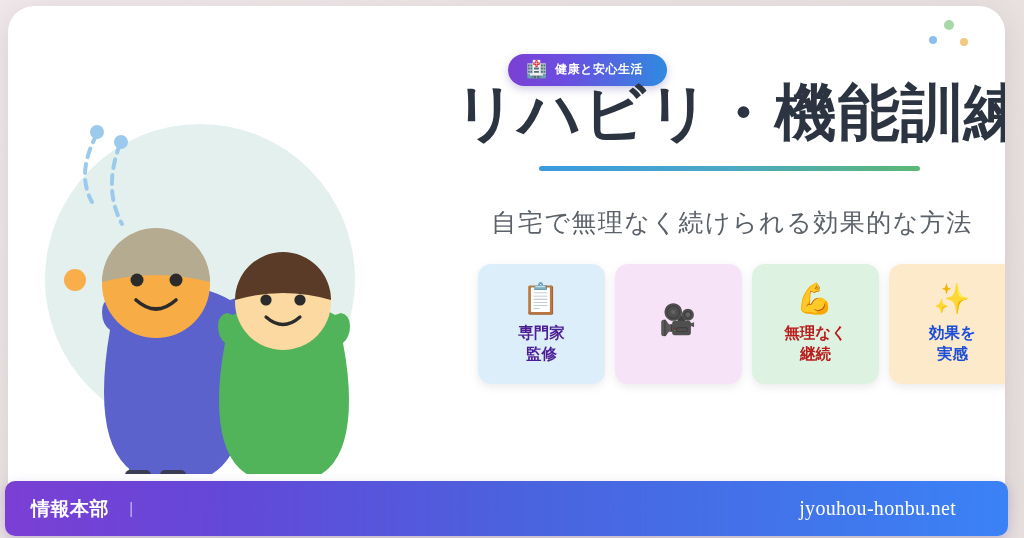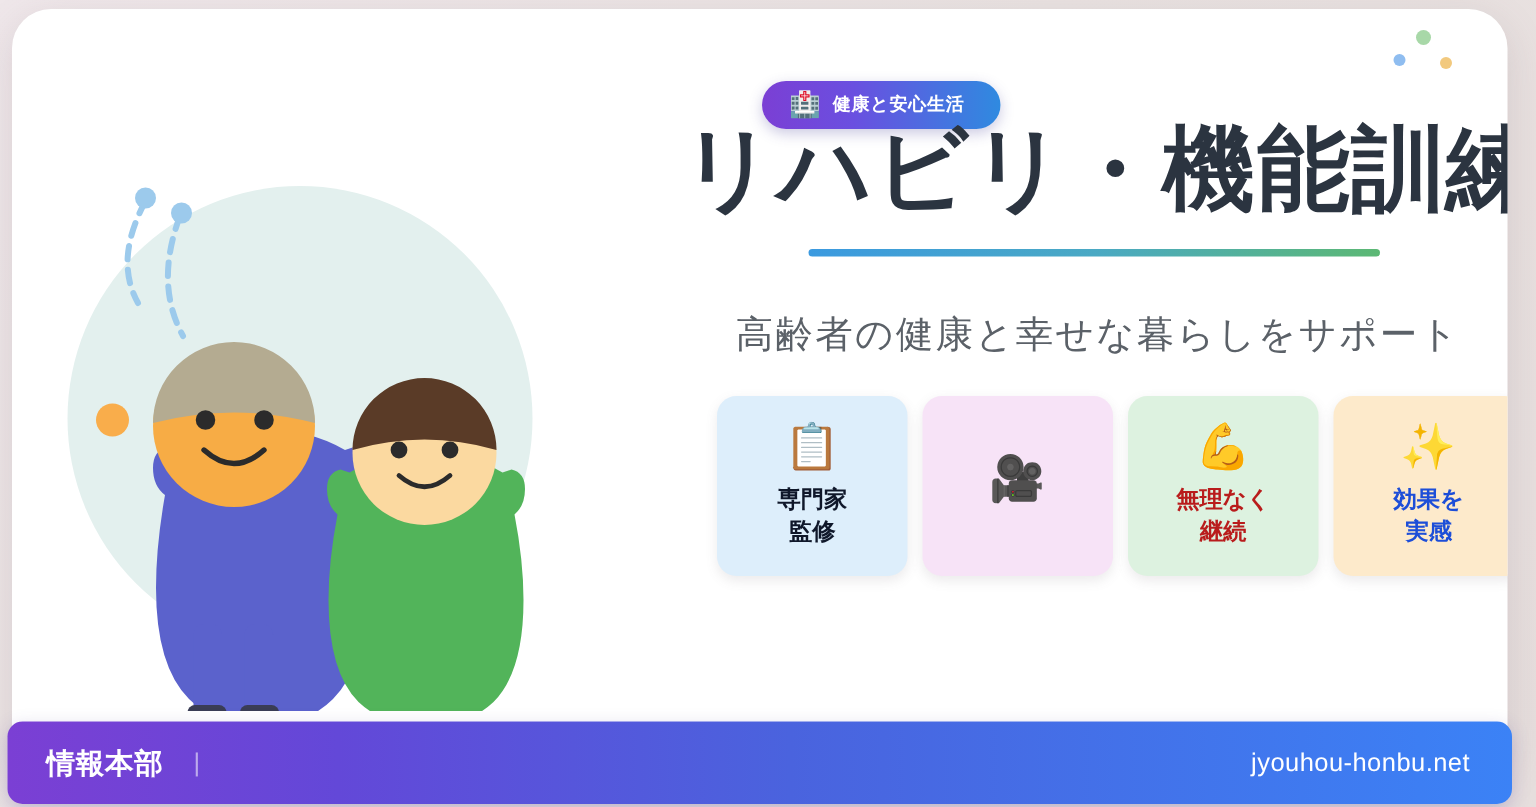--- a/index.html
+++ b/index.html
@@ -90,22 +90,22 @@
   .f-brand{
     color:#fff;font-size:19px;font-weight:bold;margin-left:26px;letter-spacing:.5px;
     font-family:"DejaVu Sans","Liberation Sans",sans-serif;
   }
   .f-sep{color:rgba(255,255,255,.55);margin:0 20px;font-size:17px;}
   .f-tag{
     color:rgba(255,255,255,.93);font-size:15px;letter-spacing:.6px;
     font-family:"DejaVu Sans","Liberation Sans",sans-serif;
   }
   .f-url{
-    margin-left:auto;margin-right:28px;color:#ffffff;font-size:17px;letter-spacing:.3px;
-    font-family:Liberation Sans, sans-serif;
+    margin-left:auto;margin-right:52px;color:#ffffff;font-size:20px;letter-spacing:.3px;
+    font-family:Liberation Serif, serif;
   }
 </style>
 </head>
 <body>
 
 <div id="stage">
 
   <div class="card-surface">
 
     <div class="deco-dot" id="dot-blue"></div>
@@ -163,27 +163,27 @@
 
       <div class="badge">
         <span class="badge-emoji">🏥</span>
         <span class="badge-text">健康と安心生活</span>
       </div>
 
       <div class="headline">リハビリ・機能訓練</div>
 
       <div class="rule"></div>
 
-      <div class="subhead">高齢者の健康と幸せな暮らしをサポート</div>
+      <div class="subhead">自宅で無理なく続けられる効果的な方法</div>
 
       <div class="features">
 
         <div class="feat" style="background:#ddeefb">
           <div class="feat-emoji">📋</div>
-          <div class="feat-lines" style="color:#0f172a">
+          <div class="feat-lines" style="color:#4c1d95">
             <div>専門家</div>
             <div>監修</div>
           </div>
         </div>
 
         <div class="feat" style="background:#f7e3f7">
           <div class="feat-emoji">🎥</div>
         </div>
 
         <div class="feat" style="background:#ddf2e0">

